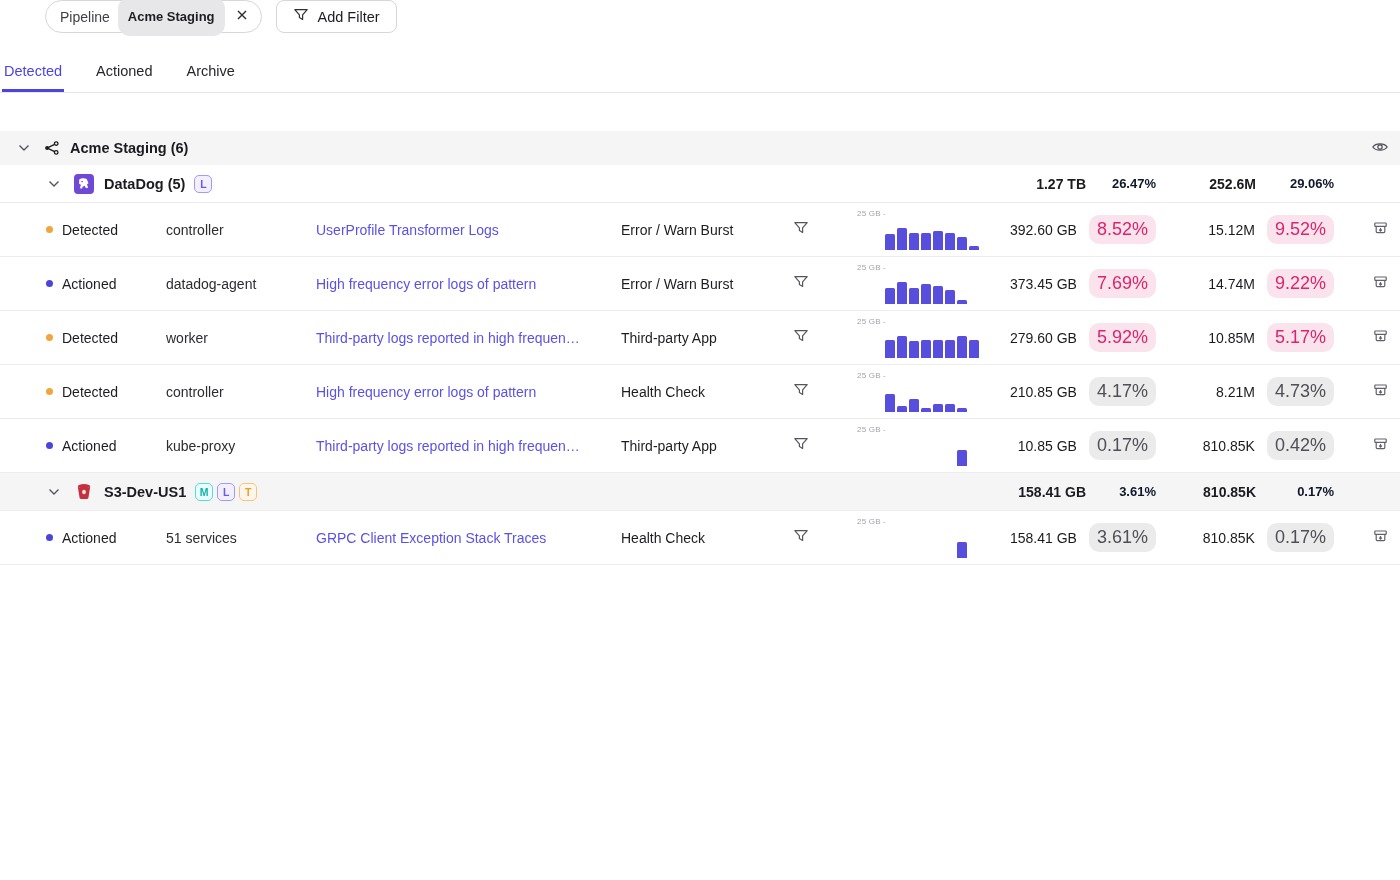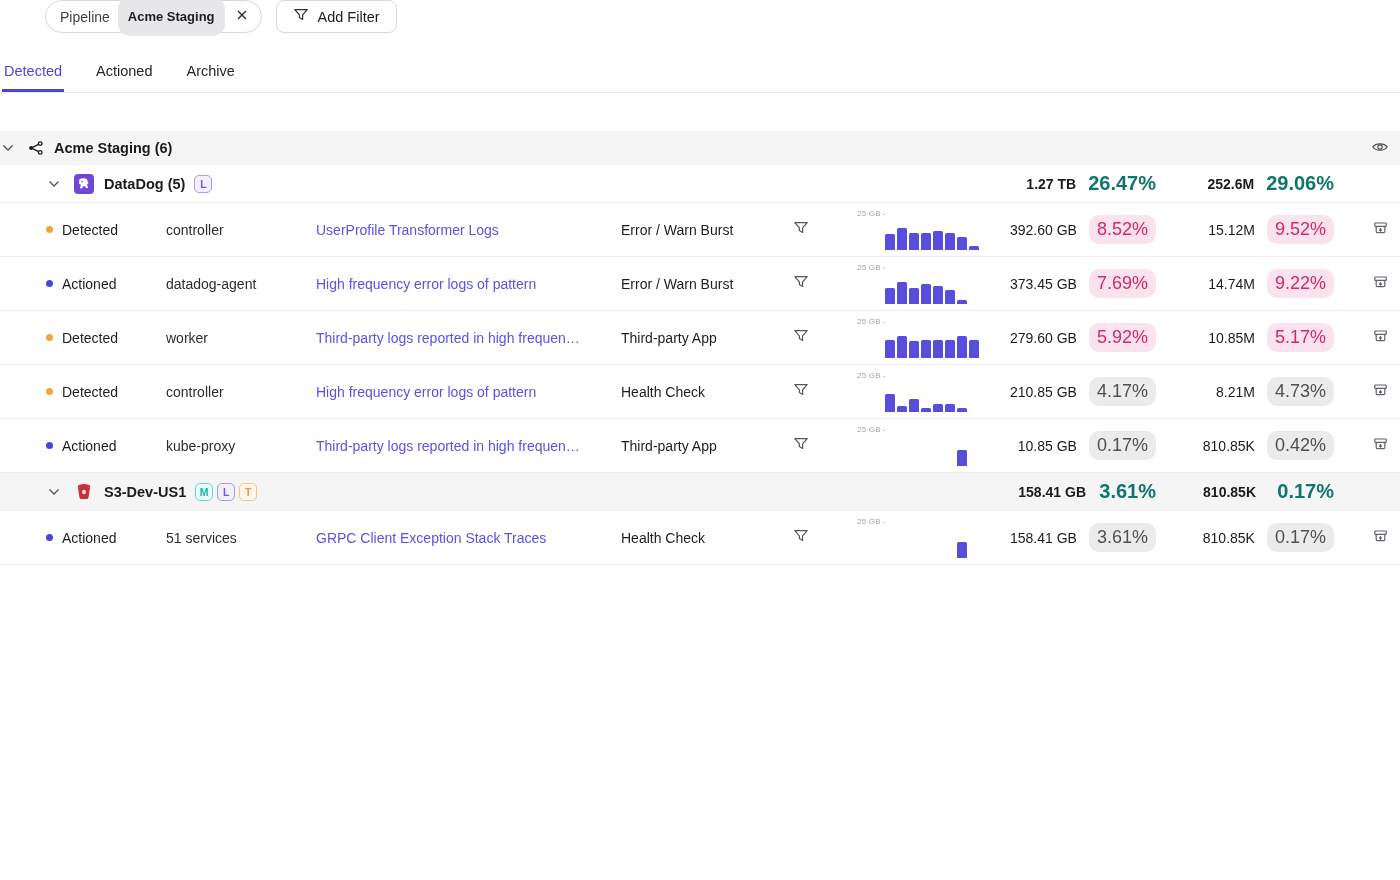--- a/index.html
+++ b/index.html
@@ -67,21 +67,21 @@
   .c-messages { width:188px; flex:none; }
   .c-action   { width:40px;  flex:none; }
 
   .row { display:flex; align-items:center; }
   .row-pipeline { height:34px; background:#f5f5f6; }
   .row-sub { height:38px; border-bottom:1px solid #ededef; }
   .row-sub.shaded { background:#f5f5f6; }
   .row-leaf { height:54px; border-bottom:1px solid #ededef; }
 
   .g-left { flex:1; display:flex; align-items:center; }
-  .row-pipeline .g-left { }
+  .row-pipeline .g-left { padding-left:16px; }
   .row-sub .g-left { padding-left:46px; }
   .chev { border:none; background:none; cursor:pointer; display:flex; align-items:center; padding:0; }
   .g-icon { margin-left:12px; display:flex; align-items:center; }
   .g-name { margin-left:10px; font-weight:700; font-size:14.5px; color:#1b1b1f; }
   .tags { display:flex; gap:4px; margin-left:9px; }
   .tag {
     width:18px; height:18px; border-radius:5px; border:1px solid #ccc;
     display:flex; align-items:center; justify-content:center; font-size:10.5px; font-weight:700;
   }
   .tag-l { color:#6a5ae8; border-color:#a49af2; background:#f2f0fd; }
@@ -113,21 +113,21 @@
   .num { color:#1b1b1f; font-size:14px; white-space:nowrap; }
   .pct-box { display:flex; justify-content:flex-end; margin-left:12px; }
   .c-volume .pct-box { min-width:58px; }
   .c-messages .pct-box { min-width:66px; }
   .badge {
     display:inline-block; padding:4px 8px; border-radius:10px; font-size:18px; font-weight:500; white-space:nowrap;
   }
   .badge-high { background:var(--impact-high-bg,#fae3ed); color:var(--impact-high-text,#d8256e); }
   .badge-low  { background:var(--impact-low-bg,#ebebec);  color:var(--impact-low-text,#4f4f55); }
   .row-sub .num, .row-sub .g-pct { font-weight:700; }
-  .g-pct { font-size:20px; color:#0f766e; white-space:nowrap; }
+  .g-pct { font-size:13px; color:#0f172a; white-space:nowrap; }
 
   .c-action { justify-content:center; }
   .icon-btn { border:none; background:none; cursor:pointer; display:flex; align-items:center; padding:2px; }
 </style>
 </head>
 <body>
 
 <div class="app">
 
   <div class="topbar">

